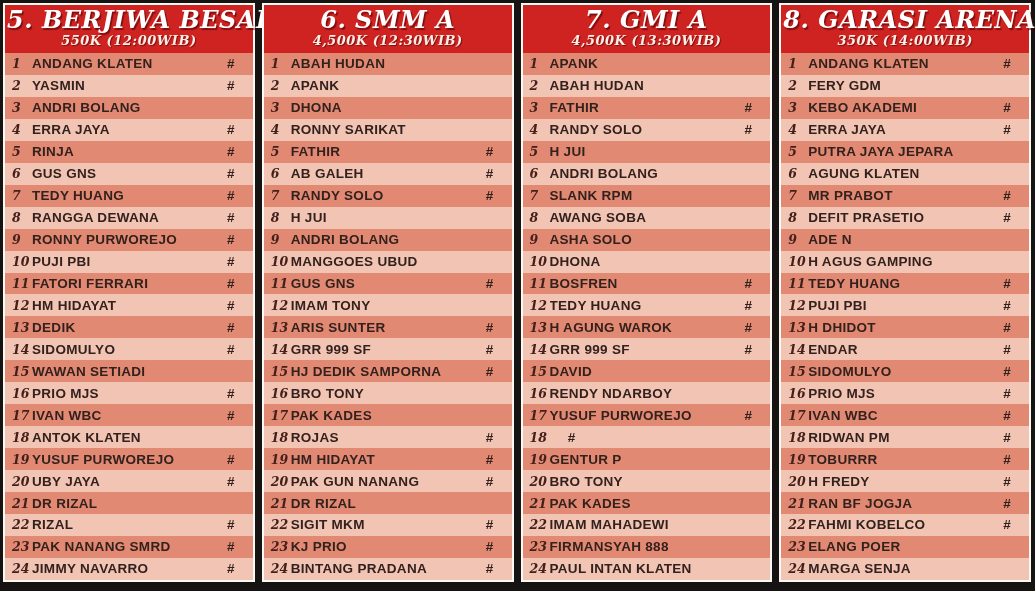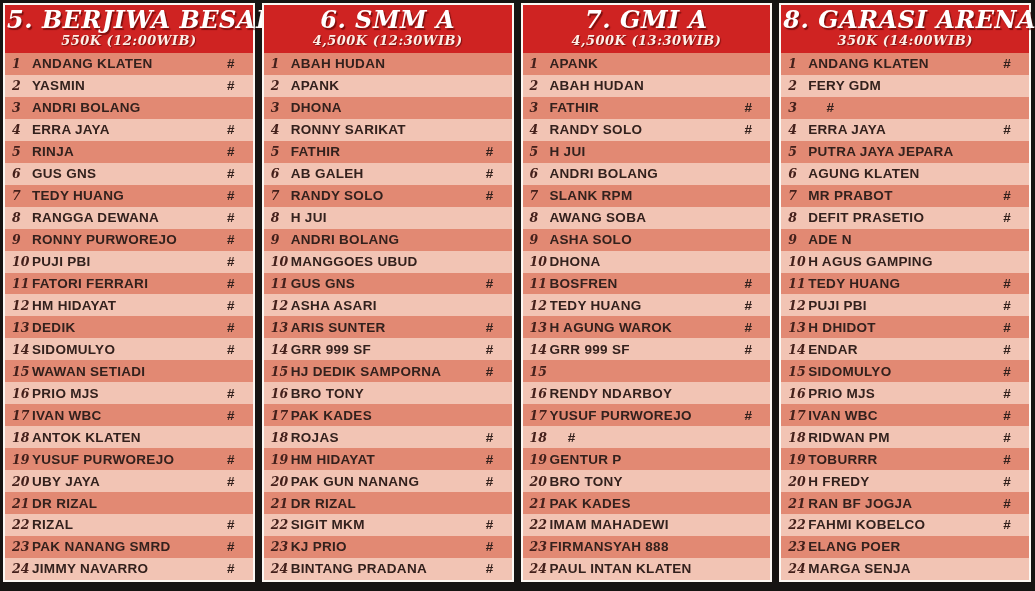--- a/index.html
+++ b/index.html
@@ -289,21 +289,21 @@
           <span class="row-name">MANGGOES UBUD</span>
           <span class="row-mark"></span>
         </div>
         <div class="row">
           <span class="row-num">11</span>
           <span class="row-name">GUS GNS</span>
           <span class="row-mark">#</span>
         </div>
         <div class="row">
           <span class="row-num">12</span>
-          <span class="row-name">ASHA ASARI</span>
+          <span class="row-name">IMAM TONY</span>
           <span class="row-mark"></span>
         </div>
         <div class="row">
           <span class="row-num">13</span>
           <span class="row-name">ARIS SUNTER</span>
           <span class="row-mark">#</span>
         </div>
         <div class="row">
           <span class="row-num">14</span>
           <span class="row-name">GRR 999 SF</span>
@@ -432,20 +432,21 @@
           <span class="row-name">H AGUNG WAROK</span>
           <span class="row-mark">#</span>
         </div>
         <div class="row">
           <span class="row-num">14</span>
           <span class="row-name">GRR 999 SF</span>
           <span class="row-mark">#</span>
         </div>
         <div class="row">
           <span class="row-num">15</span>
+          <span class="row-name">DAVID</span>
           <span class="row-mark"></span>
         </div>
         <div class="row">
           <span class="row-num">16</span>
           <span class="row-name">RENDY NDARBOY</span>
           <span class="row-mark"></span>
         </div>
         <div class="row">
           <span class="row-num">17</span>
           <span class="row-name">YUSUF PURWOREJO</span>
@@ -498,20 +499,21 @@
           <span class="row-name">ANDANG KLATEN</span>
           <span class="row-mark">#</span>
         </div>
         <div class="row">
           <span class="row-num">2</span>
           <span class="row-name">FERY GDM</span>
           <span class="row-mark"></span>
         </div>
         <div class="row">
           <span class="row-num">3</span>
+          <span class="row-name">KEBO AKADEMI</span>
           <span class="row-mark">#</span>
         </div>
         <div class="row">
           <span class="row-num">4</span>
           <span class="row-name">ERRA JAYA</span>
           <span class="row-mark">#</span>
         </div>
         <div class="row">
           <span class="row-num">5</span>
           <span class="row-name">PUTRA JAYA JEPARA</span>

